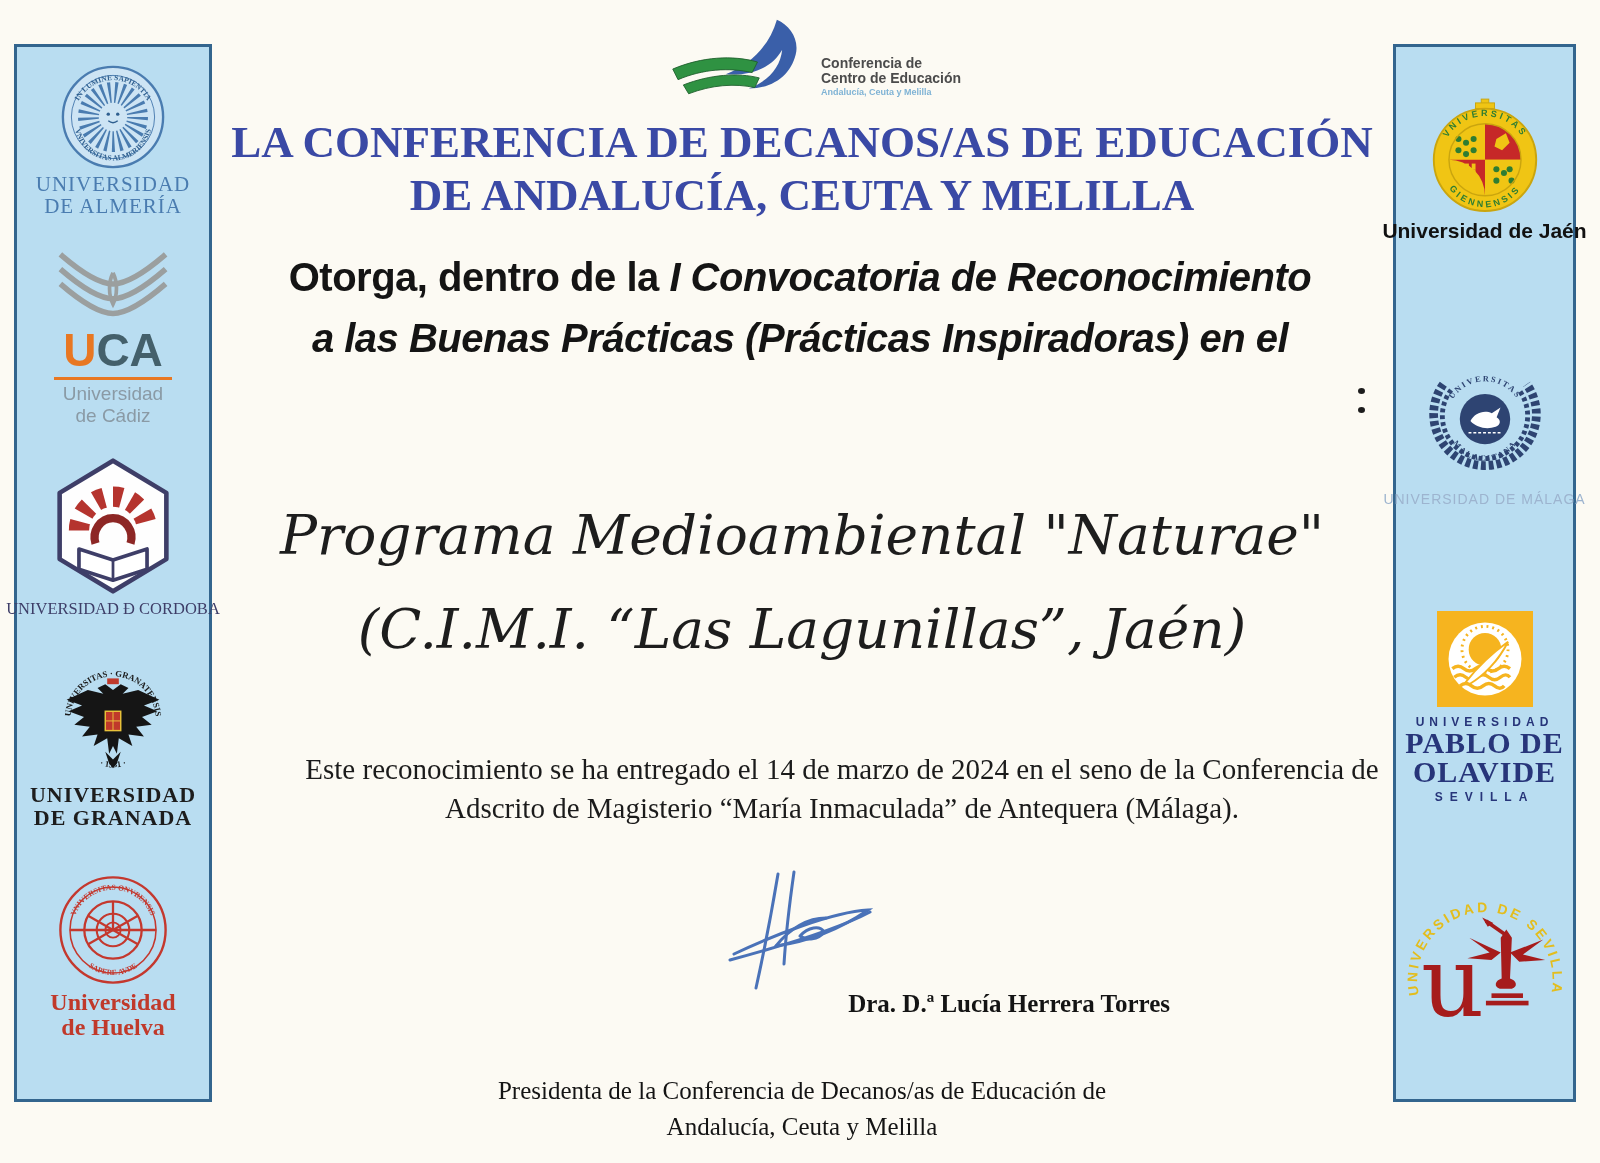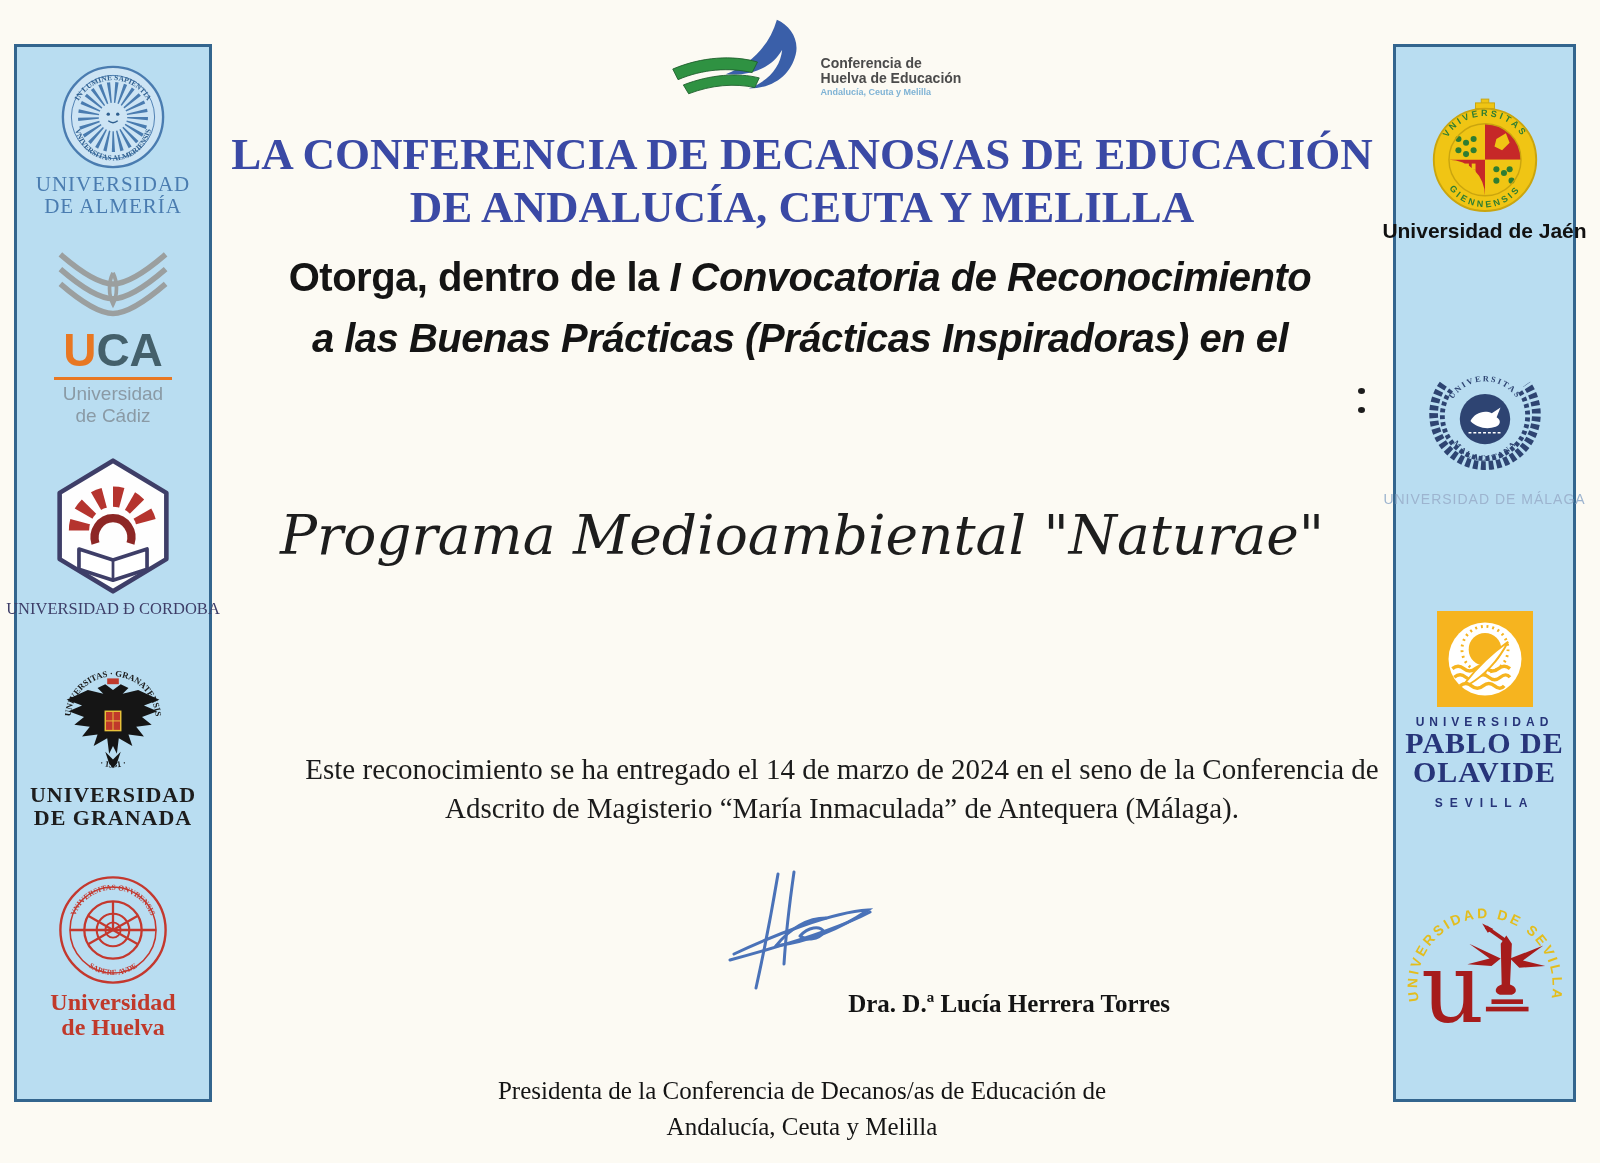--- a/index.html
+++ b/index.html
@@ -17,27 +17,27 @@
   .uca-ca{color:#44606b;}
   .uca-rule{width:118px;height:3px;background:#e87722;margin:4px 0 3px 0;}
   .cadiz-label{font-family:"Liberation Sans",sans-serif;font-size:19px;color:#8a9aa5;line-height:1.15;text-align:center;}
   .cordoba-label{margin-top:5px;font-size:16.5px;color:#3e3e68;letter-spacing:0px;font-family:"Liberation Serif",serif;white-space:nowrap;}
   .granada-label{margin-top:6px;font-size:22px;font-weight:bold;color:#1d1d1d;letter-spacing:1px;font-family:"Liberation Serif",serif;}
   .huelva-label{margin-top:5px;font-size:24px;color:#c0392b;font-weight:bold;font-family:"Liberation Serif",serif;}
   .jaen-label{margin-top:4px;font-family:"Liberation Sans",sans-serif;font-size:21px;font-weight:bold;color:#111;white-space:nowrap;}
   .malaga-label{margin-top:6px;font-family:"Liberation Sans",sans-serif;font-size:14px;color:#9db4cf;letter-spacing:1px;white-space:nowrap;}
   .upo-uni{margin-top:8px;font-family:"Liberation Sans",sans-serif;font-size:12px;letter-spacing:5px;color:#27357a;font-weight:bold;}
   .upo-name{font-family:"Liberation Serif",serif;font-size:30px;font-weight:bold;color:#27357a;line-height:.95;letter-spacing:1px;}
-  .upo-sev{margin-top:10px;font-family:"Liberation Sans",sans-serif;font-size:12px;letter-spacing:7px;color:#27357a;font-weight:bold;}
+  .upo-sev{margin-top:4px;font-family:"Liberation Sans",sans-serif;font-size:12px;letter-spacing:7px;color:#27357a;font-weight:bold;}
   
   .conf-logo{position:absolute;top:16px;left:212px;width:1208px;display:flex;justify-content:center;align-items:center;}
   .conf-logo-text{font-family:"Liberation Sans",sans-serif;line-height:1.1;margin-top:30px;}
   .conf-lt1{font-size:14px;font-weight:bold;color:#4b4b4b;}
   .conf-lt2{font-size:9px;font-weight:bold;color:#7fb3d5;margin-top:2px;}
-  .title{position:absolute;top:128px;left:212px;width:1180px;text-align:center;
+  .title{position:absolute;top:116px;left:212px;width:1180px;text-align:center;
          color:#3a49a5;font-weight:bold;font-size:45px;line-height:1.17;font-family:"Liberation Serif",serif;}
   .intro{position:absolute;top:247px;left:180px;width:1240px;text-align:center;
          font-family:"Liberation Sans",sans-serif;font-weight:bold;font-size:40px;line-height:61px;color:#141414;letter-spacing:-0.5px;}
   .intro .it{font-style:italic;}
   .award{position:absolute;top:488px;left:212px;width:1180px;text-align:center;
          font-family:"DejaVu Serif",serif;font-style:italic;font-size:55px;color:#1d1d1d;line-height:94px;}
   .delivery{position:absolute;top:750px;left:212px;width:1180px;text-align:center;
             font-size:29px;line-height:39px;color:#1b1b1b;font-family:"Liberation Serif",serif;padding-left:40px;}
   .sig-svg{position:absolute;top:870px;left:672px;}
   .sig-name{position:absolute;top:990px;left:212px;width:958px;text-align:right;
@@ -261,37 +261,38 @@
   <div class="speck" style="left:1358px;top:407px;"></div>
 
   <div class="conf-logo">
     <svg width="150" height="92" viewBox="0 0 170 100">
       <path d="M120,2 C112,30 92,52 62,64 C95,66 116,54 126,36 C124,56 110,72 88,80 C118,80 138,62 142,38 C144,22 134,8 120,2 Z" fill="#3a5fa9"></path>
       <path d="M2,58 C35,44 70,42 98,50 L92,62 C66,56 36,58 8,70 Z" fill="#2f9242" stroke="#1f5e2c" stroke-width="1"></path>
       <path d="M14,76 C45,64 76,62 100,68 L95,79 C72,74 46,76 20,86 Z" fill="#2f9242" stroke="#1f5e2c" stroke-width="1"></path>
     </svg>
     <div class="conf-logo-text">
       <div class="conf-lt1">Conferencia de</div>
-      <div class="conf-lt1">Huelva de Educación</div>
+      <div class="conf-lt1">Centro de Educación</div>
       <div class="conf-lt2">Andalucía, Ceuta y Melilla</div>
     </div>
   </div>
 
   <div class="title">
     <div>LA CONFERENCIA DE DECANOS/AS DE EDUCACIÓN</div>
     <div>DE ANDALUCÍA, CEUTA Y MELILLA</div>
   </div>
 
   <div class="intro">
     <div><span>Otorga, dentro de la </span><span class="it">I Convocatoria de Reconocimiento</span></div>
     <div class="it">a las Buenas Prácticas (Prácticas Inspiradoras) en el</div>
   </div>
 
   <div class="award">
     <div>Programa Medioambiental "Naturae"</div>
+    <div>(C.I.M.I. “Las Lagunillas”, Jaén)</div>
   </div>
 
   <div class="delivery">
     <div>Este reconocimiento se ha entregado el 14 de marzo de 2024 en el seno de la Conferencia de</div>
     <div>Adscrito de Magisterio “María Inmaculada” de Antequera (Málaga).</div>
   </div>
 
   <svg class="sig-svg" width="240" height="122" viewBox="0 0 240 122">
     <g fill="none" stroke="#4a72b8" stroke-width="3" stroke-linecap="round">
       <path d="M106,4 C100,40 92,82 84,118"></path>

